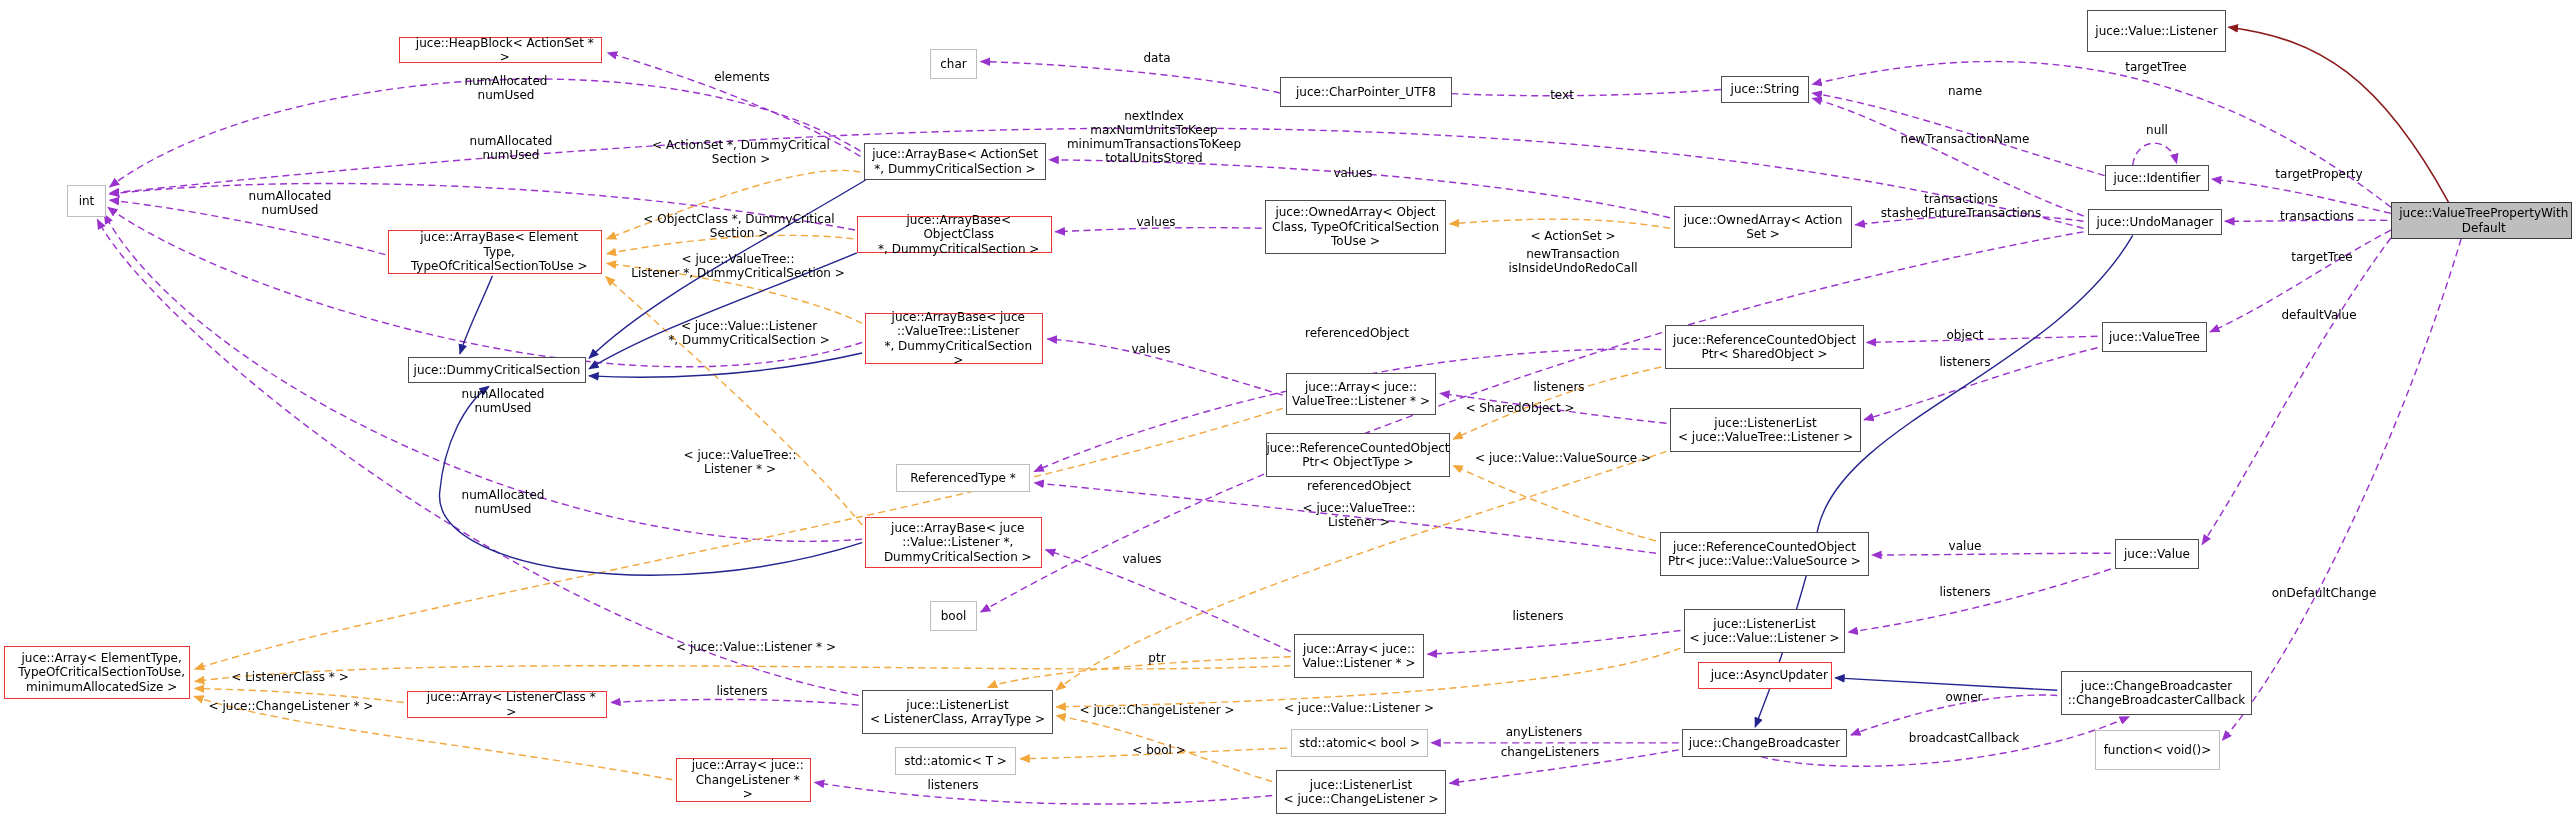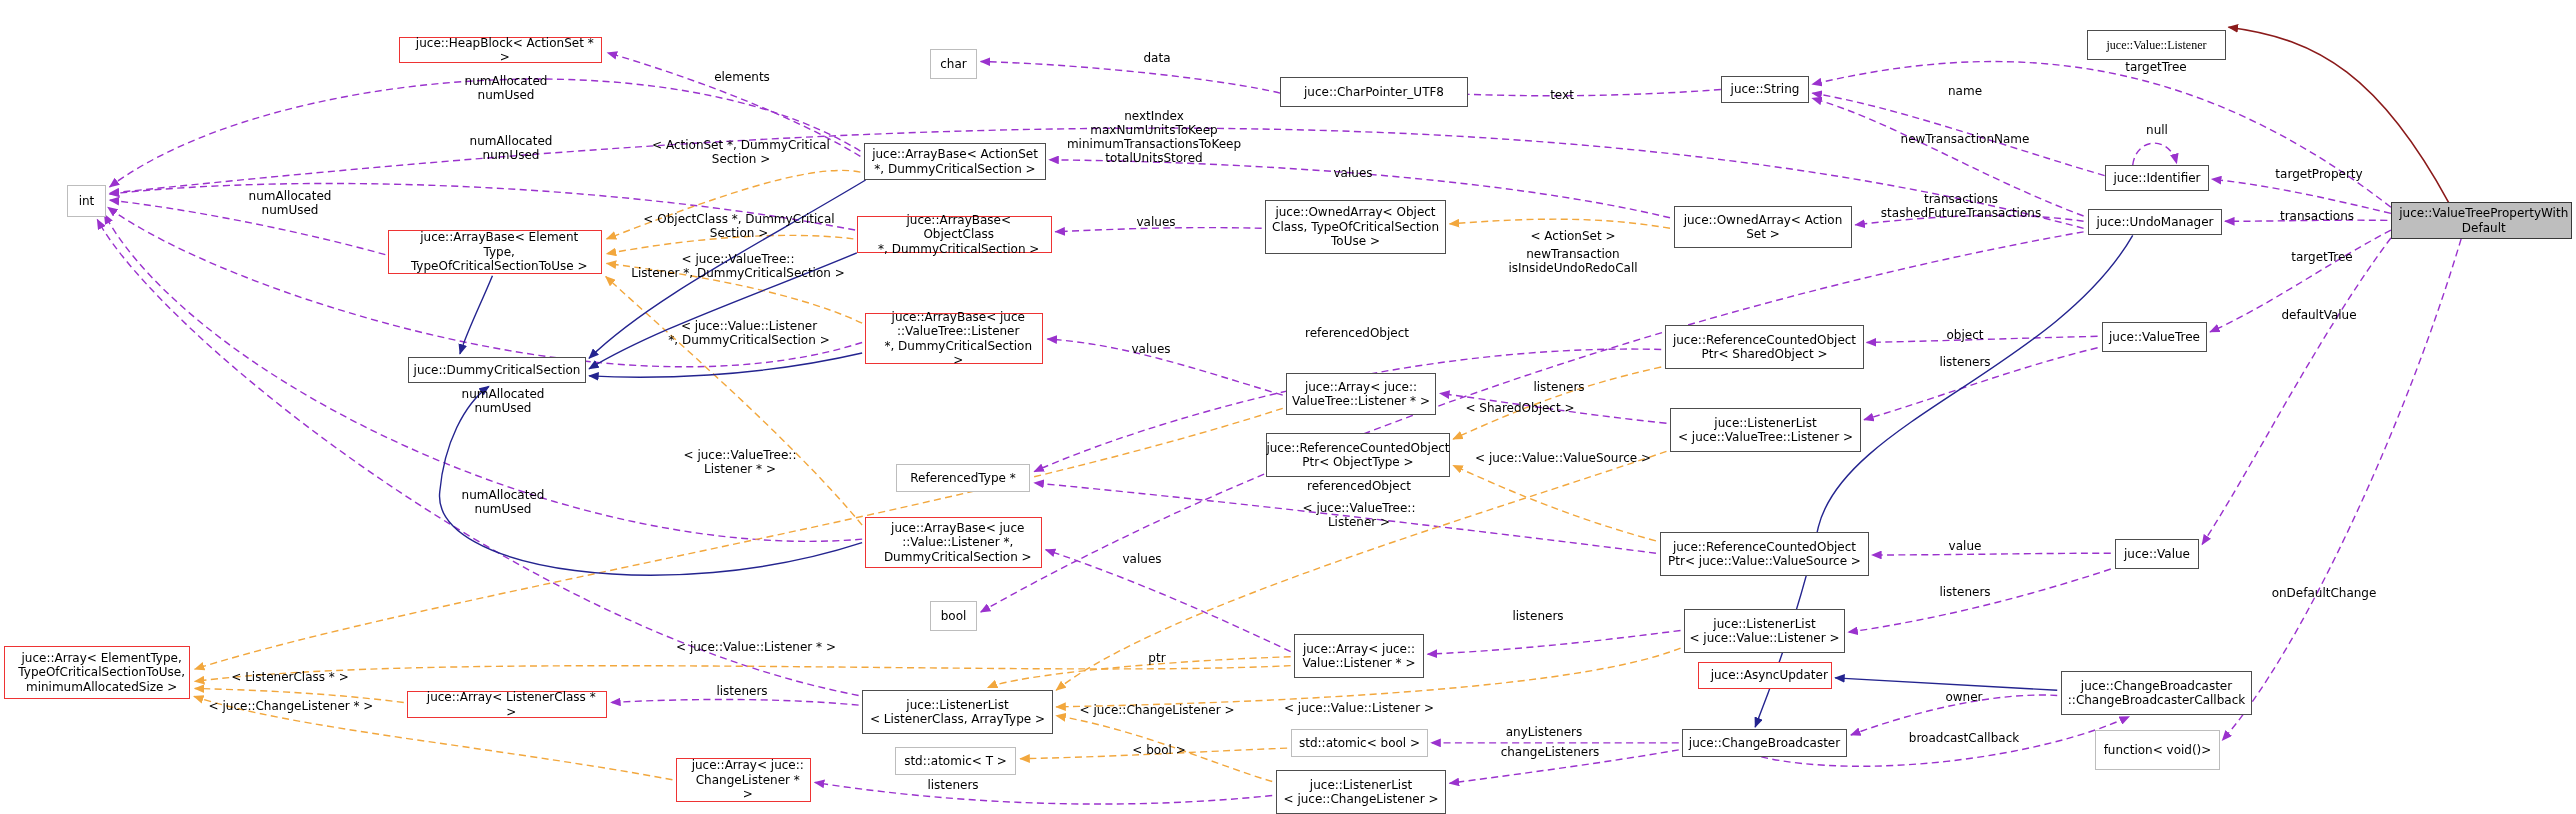--- a/index.html
+++ b/index.html
@@ -102,23 +102,23 @@
         <path d="M981,402 C860,430 740,432 670,428" class="n" marker-end="url(#an)"></path>
         <path d="M981,618 C760,690 490,650 500,560 C505,505 528,460 556,440" class="n" marker-end="url(#an)"></path>
         <path d="M560,314 C545,350 530,380 523,403" class="n" marker-end="url(#an)"></path>
         <path d="M2788,231 C2710,88 2640,44 2537,31" class="r" marker-end="url(#ar)"></path>
       </g>
   </svg>
   <div id="nodes">
       <div class="node ext" style="left: 67px; top: 185px; width: 39px; height: 32px;">int</div>
       <div class="node red" style="left: 399px; top: 37px; width: 203px; height: 26px;">juce::HeapBlock&lt; ActionSet * &gt;</div>
       <div class="node ext" style="left: 930px; top: 49px; width: 47px; height: 30px;">char</div>
-      <div class="node cls" style="left: 1280px; top: 77px; width: 188px; height: 30px;">juce::CharPointer_UTF8</div>
+      <div class="node cls" style="left: 1280px; top: 77px; width: 172px; height: 30px;">juce::CharPointer_UTF8</div>
       <div class="node cls" style="left: 1721px; top: 76px; width: 88px; height: 27px;">juce::String</div>
-      <div class="node cls" style="left: 2087px; top: 30px; width: 139px; height: 30px; font-family: Liberation Serif, serif;">juce::Value::Listener</div>
+      <div class="node cls" style="left: 2087px; top: 10px; width: 139px; height: 42px;">juce::Value::Listener</div>
       <div class="node cls" style="left: 2105px; top: 165px; width: 104px; height: 26px;">juce::Identifier</div>
       <div class="node main" style="left: 2391px; top: 202px; width: 181px; height: 37px; padding-left: 8px;">juce::ValueTreePropertyWith
 Default</div>
       <div class="node cls" style="left: 864px; top: 143px; width: 182px; height: 37px;">juce::ArrayBase&lt; ActionSet
 *, DummyCriticalSection &gt;</div>
       <div class="node red" style="left: 857px; top: 216px; width: 195px; height: 37px;">juce::ArrayBase&lt; ObjectClass
 *, DummyCriticalSection &gt;</div>
       <div class="node cls" style="left: 1265px; top: 200px; width: 181px; height: 54px;">juce::OwnedArray&lt; Object
 Class, TypeOfCriticalSection
 ToUse &gt;</div>

